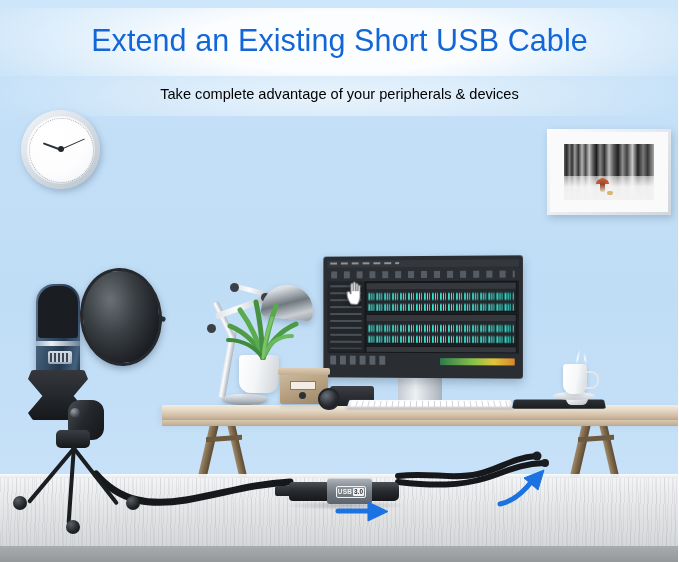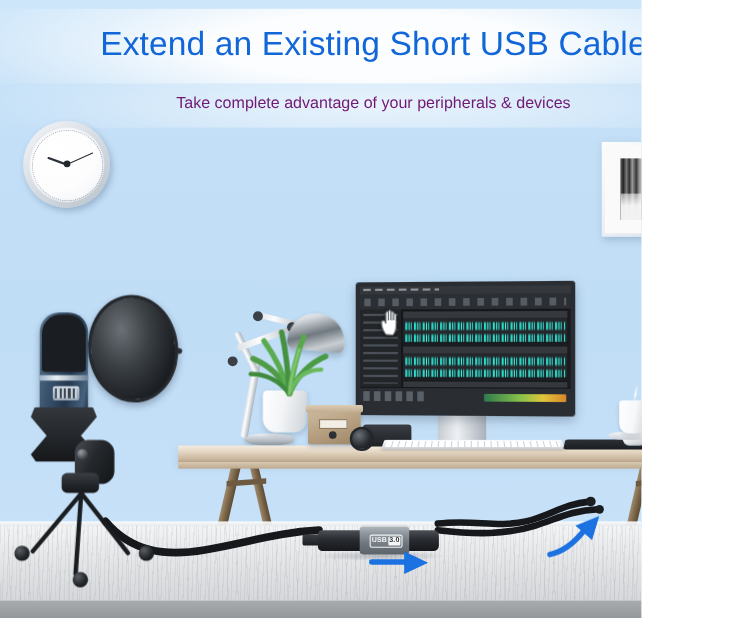--- a/index.html
+++ b/index.html
@@ -1,20 +1,20 @@
 <!DOCTYPE html>
 <html><head>
 <meta charset="utf-8">
 <style>
   html,body{margin:0;padding:0;background:#fff;}
   body{font-family:"Liberation Sans", sans-serif;}
 
   .stage{
     position:relative;
-    width:583px;height:562px;
+    width:678px;height:562px;
     overflow:hidden;
     background:#c5e0f7;
   }
 
   
   .wall{
     position:absolute;left:0;top:0;width:679px;height:480px;
     background:linear-gradient(180deg,#cde6fa 0%,#c3dff7 28%,#c0ddf6 62%,#c6e1f8 100%);
   }
   .banner-glow{
@@ -32,21 +32,21 @@
   .title{
     position:absolute;left:0;top:23px;width:679px;
     text-align:center;
     font-size:30.5px;letter-spacing:.1px;
     color:#1166d8;
     font-weight:400;
     white-space:nowrap;
   }
   .subtitle{
     position:absolute;left:0;top:86px;width:679px;
-    text-align:center;font-size:14.6px;color:#701a75;font-weight:400;
+    text-align:center;font-size:14.6px;color:#000000;font-weight:400;
     white-space:nowrap;
   }
 
   
   .clock{
     position:absolute;left:21px;top:110px;width:79px;height:79px;border-radius:50%;
     background:linear-gradient(140deg,#f4f7fa 0%,#d8dee5 45%,#b9c2cb 100%);
     box-shadow:2px 3px 6px rgba(60,80,105,.30);
   }
   .clock-face{

